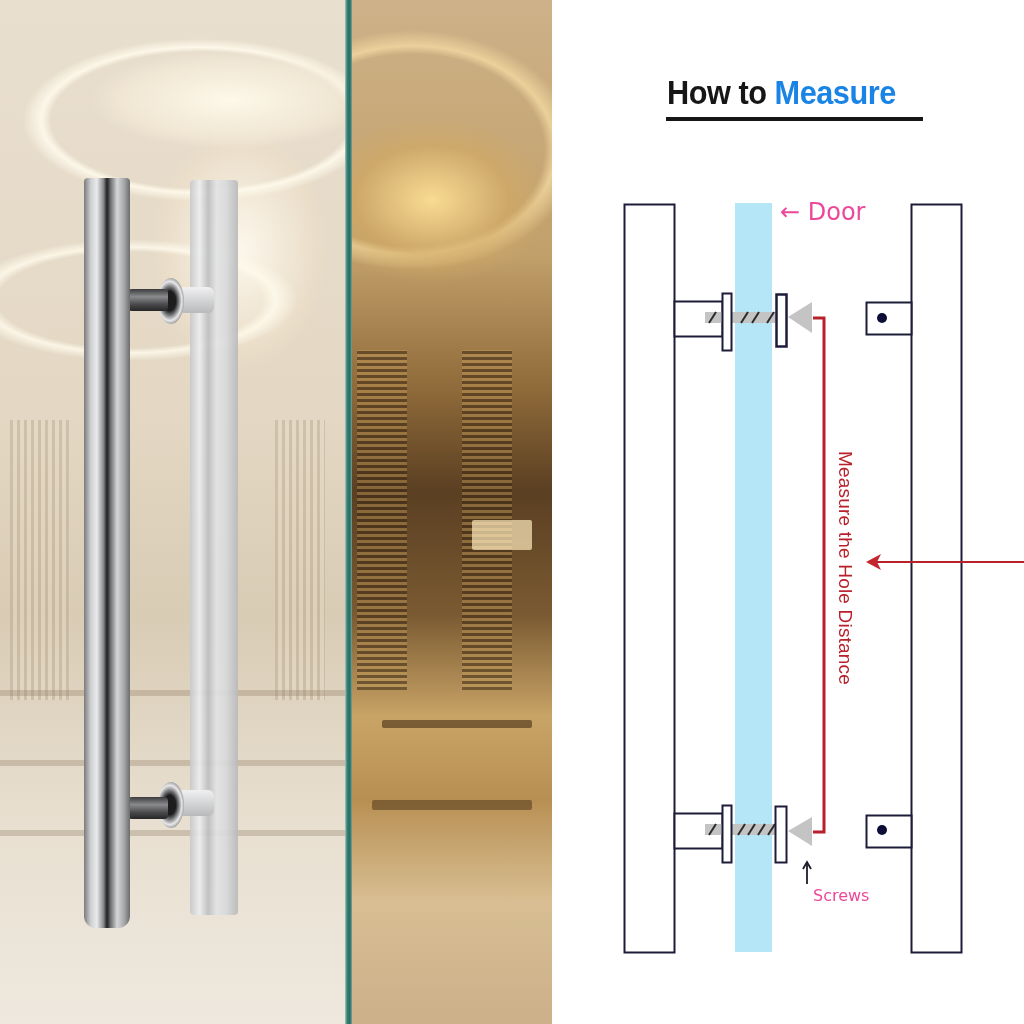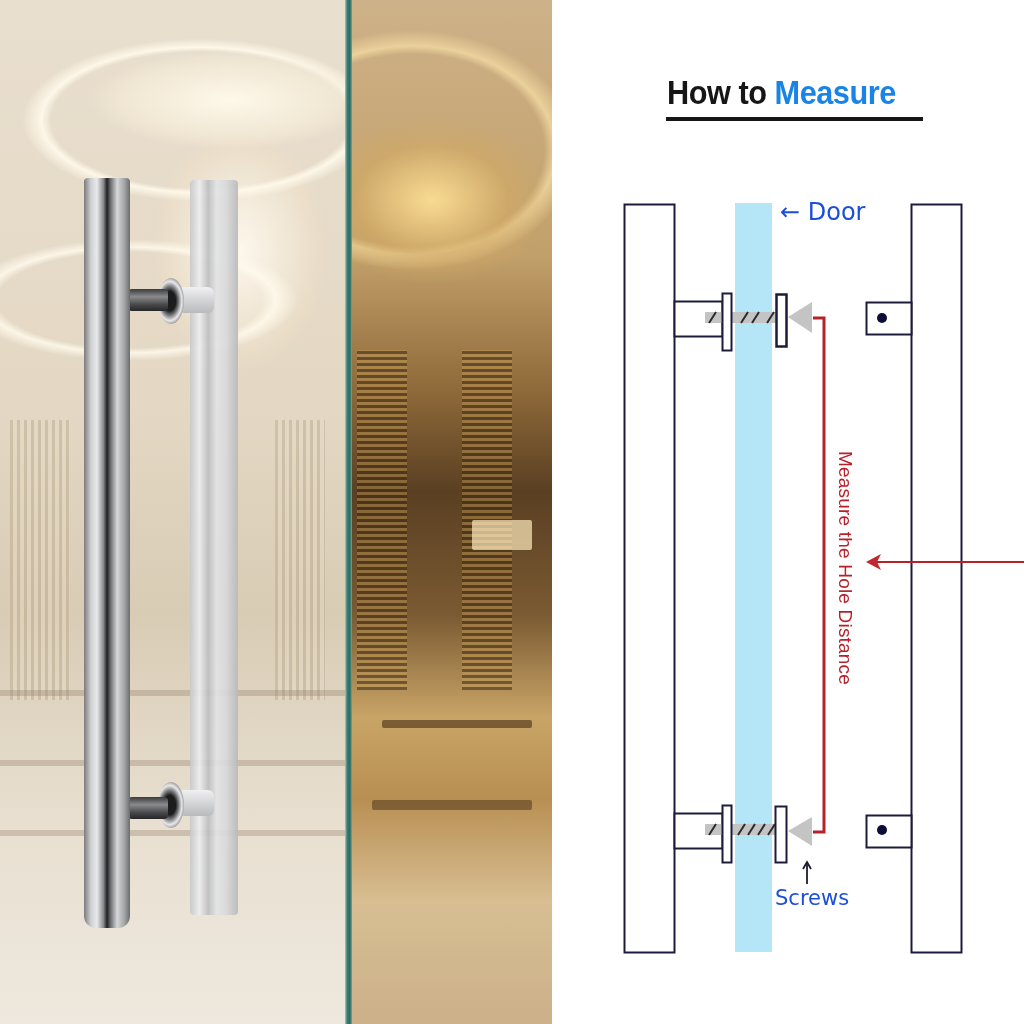--- a/index.html
+++ b/index.html
@@ -37,21 +37,21 @@
   .standoff-back { position:absolute; height:26px; background:linear-gradient(180deg,#f0f0f1 0%,#d4d5d7 50%,#b9babc 100%); border-radius:6px; }
   .flange { position:absolute; width:26px; height:46px; border-radius:50%; background:radial-gradient(ellipse at 45% 50%, #1d1d1e 0 30%, #7d7e80 45%, #e8e8ea 60%, #6b6c6e 80%, #c7c8ca 100%); }
 
   
   .title { position:absolute; left:667px; top:74px; font-family:"Liberation Sans", sans-serif; font-weight:bold; font-size:33px; letter-spacing:-0.5px; line-height:38px; transform:scaleX(0.93); transform-origin:left top; white-space:nowrap; }
   .title .t-black { color:#161616; }
   .title .t-blue { color:#1a84e6; }
   .title-underline { position:absolute; left:666px; top:117px; width:257px; height:4px; background:#161616; }
 
   .diagram { position:absolute; left:0; top:0; width:1024px; height:1024px; }
-  .lbl { position:absolute; font-family:"DejaVu Sans", sans-serif; color:#1d4ed8; white-space:nowrap; }
+  .lbl { position:absolute; font-family:"DejaVu Sans", sans-serif; color:#ec4899; white-space:nowrap; }
   .measure-label { position:absolute; left:845px; top:568px; transform:translate(-50%,-50%) rotate(90deg); font-family:"Liberation Sans", sans-serif; font-size:19px; color:#b8202a; white-space:nowrap; letter-spacing:0.2px; }
 </style>
 </head>
 <body>
 
 <div class="photo">
   <div class="photo-inner">
     <div class="pillar" style="left:10px;width:60px;"></div>
     <div class="pillar" style="left:275px;width:50px;"></div>
     <div class="floorline" style="top:690px;"></div>
@@ -128,14 +128,14 @@
   <polyline points="813,318 824,318 824,832 813,832" fill="none" stroke="#b8202a" stroke-width="3"></polyline>
 
   <line x1="1024" y1="562" x2="876" y2="562" stroke="#b8202a" stroke-width="2"></line>
   <polygon points="866,562 881,554 877,562 881,570" fill="#c4262f"></polygon>
 
   <line x1="807" y1="884" x2="807" y2="864" stroke="#1c1c2c" stroke-width="1.8"></line>
   <polyline points="803,869 807,862 811,869" fill="none" stroke="#1c1c2c" stroke-width="1.8"></polyline>
 </svg>
 
 <div class="lbl" style="left:780px;top:198px;font-size:24px;">← Door</div>
-<div class="lbl" style="left:775px;top:886px;font-size:21px;">Screws</div>
+<div class="lbl" style="left:813px;top:886px;font-size:16px;">Screws</div>
 <div class="measure-label">Measure the Hole Distance</div>
 
 </body></html>

